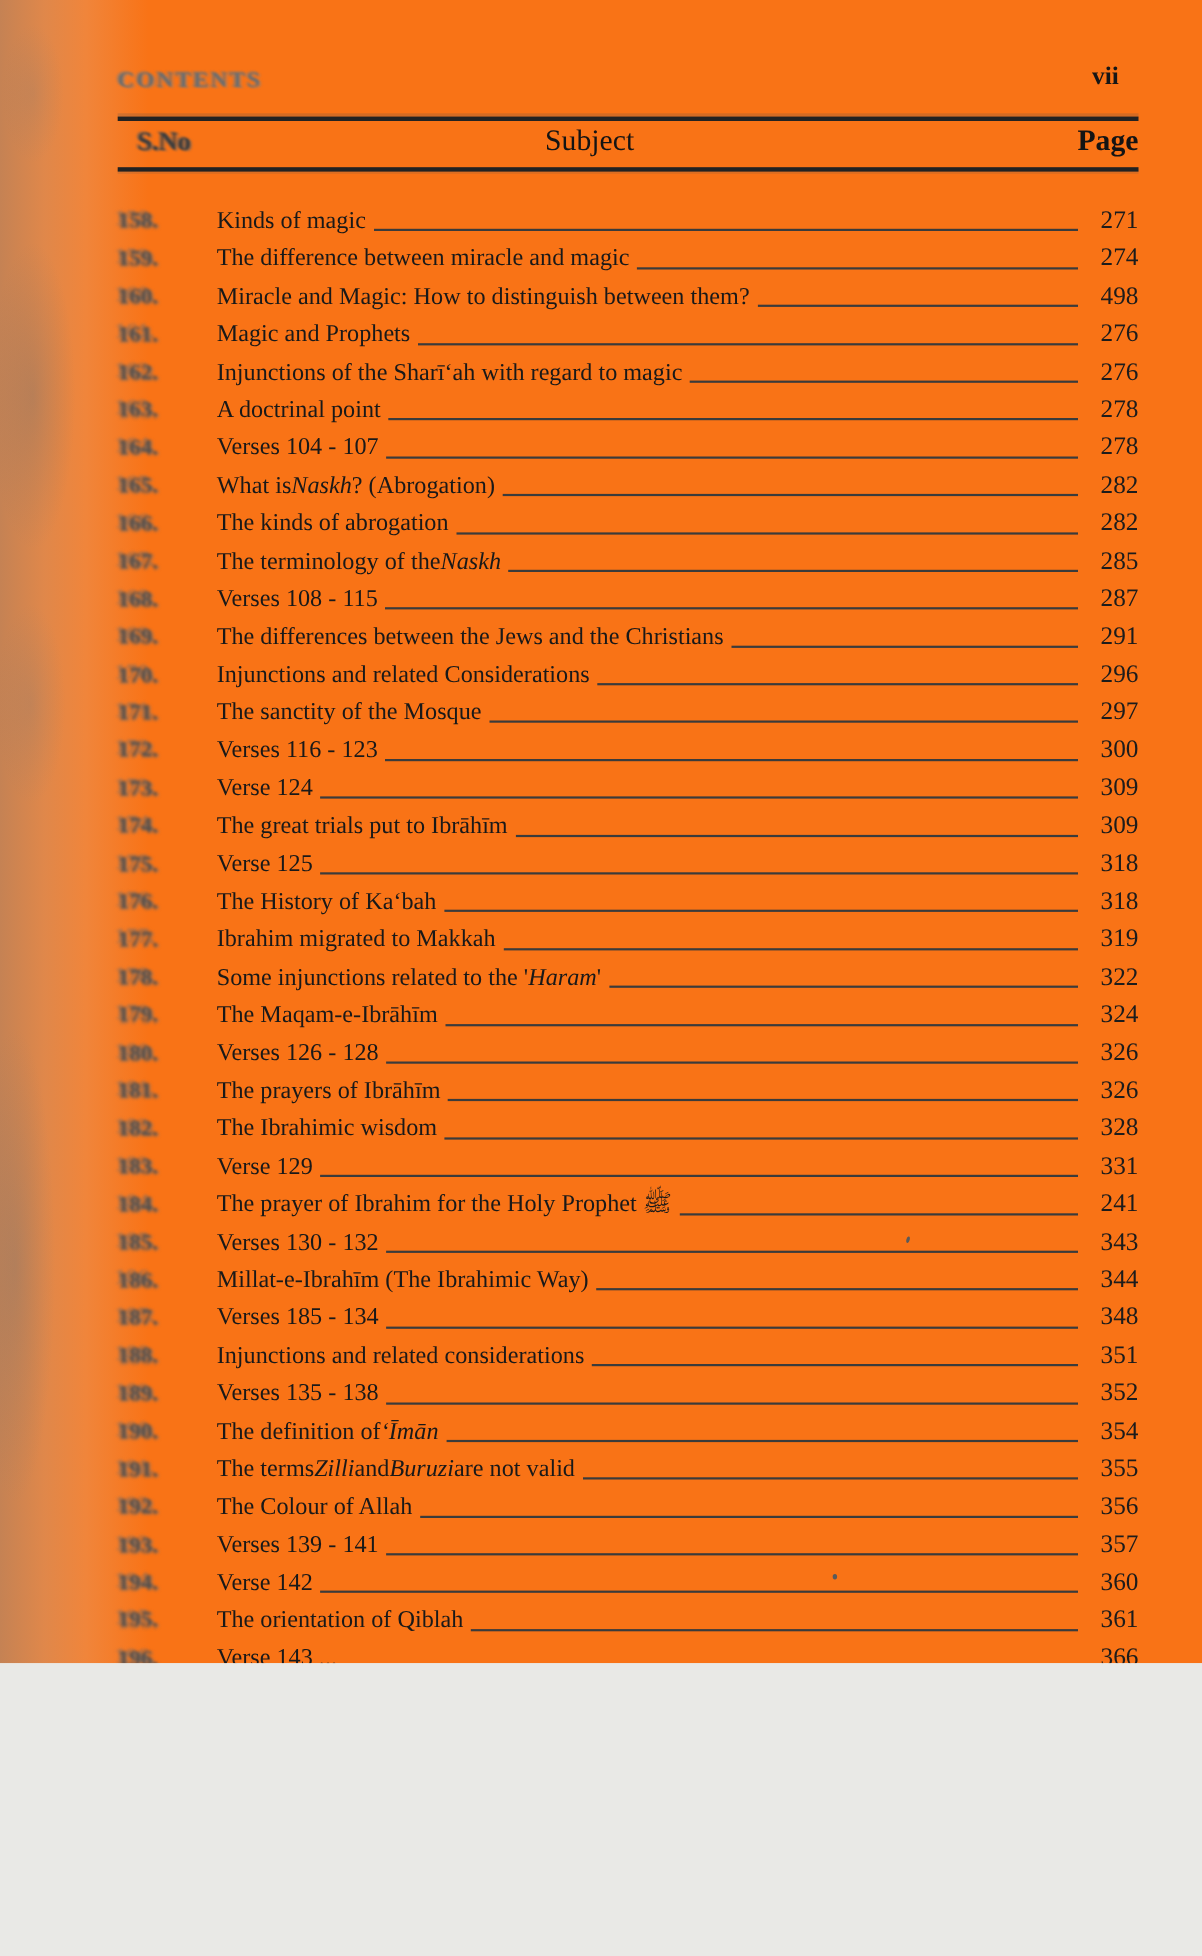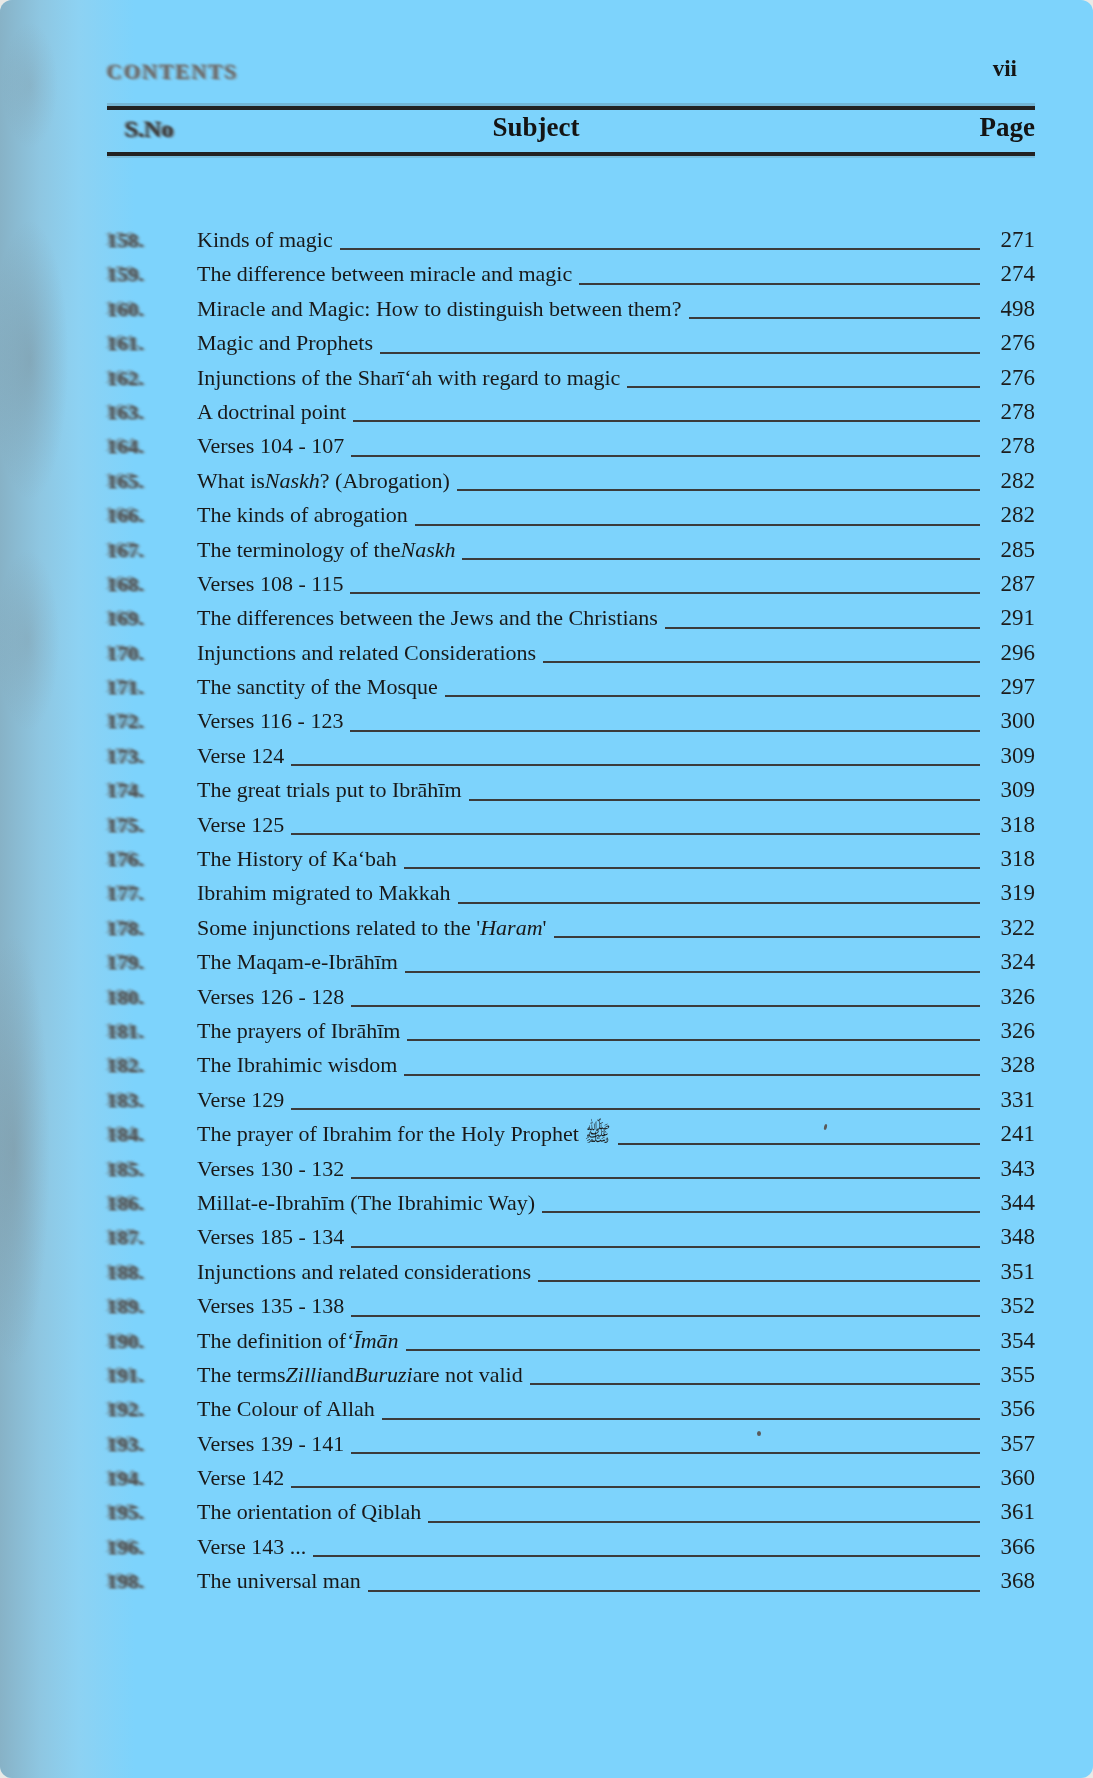--- a/index.html
+++ b/index.html
@@ -1,23 +1,22 @@
 <!DOCTYPE html>
 <html><head>
 <meta charset="utf-8">
 <style>
   html,body{margin:0;padding:0;background:#e9e9e6;}
   .page{
     position:relative;
-    width:1093px;height:1778px;
-    background:#7dd3fc;
+    width:1093px;height:1512px;
+    background:#f97316;
     overflow:hidden;
     font-family:"Liberation Serif","DejaVu Serif",serif;
     color:#1a1a1a;
-    border-radius:12px;
   }
   
   .gutter{
     position:absolute;left:0;top:0;bottom:0;width:135px;
     background:
       radial-gradient(ellipse 55px 200px at 30px 360px, rgba(110,110,110,.30), transparent 70%),
       radial-gradient(ellipse 45px 130px at 28px 640px, rgba(120,120,120,.22), transparent 70%),
       radial-gradient(ellipse 50px 300px at 14px 1150px, rgba(115,115,115,.30), transparent 72%),
       radial-gradient(ellipse 40px 90px at 30px 85px, rgba(120,120,120,.18), transparent 70%),
       linear-gradient(to right, rgba(145,145,145,.50) 0, rgba(175,175,175,.34) 30%, rgba(205,205,205,.20) 58%, rgba(240,240,238,0) 100%);
@@ -37,32 +36,32 @@
   .rule{position:absolute;left:107px;right:58px;background:#222;}
   .rule-top{top:106px;height:4px;box-shadow:0 -3px 0 rgba(80,80,80,.22);}
   .rule-mid{top:152px;height:4px;box-shadow:0 2px 0 rgba(90,90,90,.18);}
   
   .col-headers{position:absolute;left:107px;right:58px;top:110px;height:42px;}
   .sno-h{
     position:absolute;left:18px;top:6px;font-size:24px;font-weight:bold;color:#3d3d3d;
     filter:blur(1.1px);
     text-shadow:-2px -1px 0 rgba(90,90,90,.6), 2px 1px 0 rgba(100,100,100,.5);
   }
-  .subject-h{position:absolute;left:0;right:0;top:2px;text-align:center;font-size:27px;font-weight:bold;transform:translateX(-35px);color:#141414;}
+  .subject-h{position:absolute;left:0;right:0;top:2px;text-align:center;font-size:27px;font-weight:normal;transform:translateX(-35px);color:#141414;}
   .page-h{position:absolute;right:0;top:2px;font-size:27px;font-weight:bold;color:#141414;}
   
   #toc-rows{position:absolute;left:107px;right:58px;top:183px;}
   .row{display:flex;align-items:baseline;height:34.4px;line-height:34.4px;font-size:22px;}
   .no{
     flex:0 0 90px;font-size:21px;font-weight:bold;color:rgba(75,75,75,.88);
     filter:blur(1.35px);
     text-shadow:-3px -2px 0 rgba(105,105,105,.55), 2px 1px 0 rgba(115,115,115,.45), 0 2px 0 rgba(95,95,95,.35);
     transform:scaleY(.94);
   }
-  .subj{flex:1 1 auto;display:flex;align-items:flex-start;white-space:nowrap;color:#191919;margin-top:40px;}
+  .subj{flex:1 1 auto;display:flex;align-items:flex-start;white-space:nowrap;color:#191919;}
   .subj em{font-style:italic;}
   .leader{
     flex:1 1 12px;min-width:12px;height:1px;align-self:flex-end;
     border-bottom:2px solid #3b3b3b;margin:0 3px 7px 7px;
   }
   .pg{flex:0 0 52px;text-align:right;font-size:23px;color:#1c1c1c;}
   .speck{position:absolute;background:#5a5a5a;border-radius:50%;}
   .speck-1{left:757px;top:1431px;width:4px;height:5px;}
   .speck-2{left:824px;top:1124px;width:3px;height:6px;transform:rotate(14deg);}
 </style>

